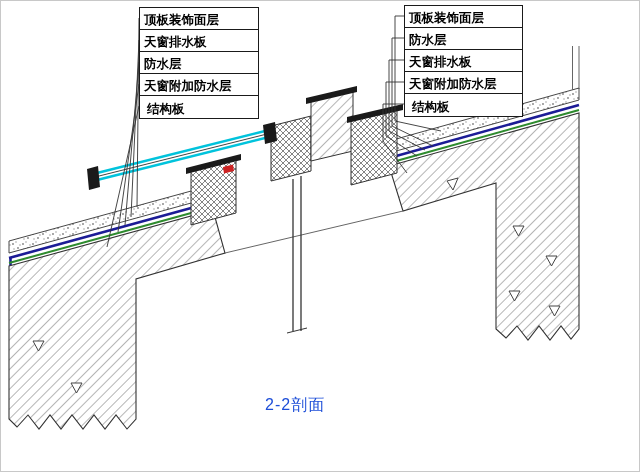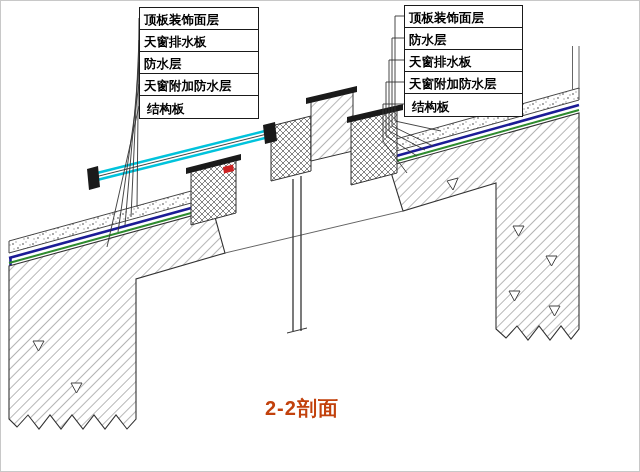--- a/index.html
+++ b/index.html
@@ -14,22 +14,22 @@
   }
   .callout-row{
     box-sizing:border-box;height:22px;display:flex;align-items:flex-end;
     padding:0 4px;border-bottom:1.6px solid #1a1a1a;
     font-size:12.5px;font-weight:700;color:#000;white-space:nowrap;overflow:hidden;font-family:Liberation Mono, monospace;
   }
   .callout-row:last-child{border-bottom:none;padding-left:7px;}
   #callout-table-left{left:138px;top:6px;width:118px;}
   #callout-table-right{left:403px;top:4px;width:117px;}
   #section-title{
-    position:absolute;left:264px;top:394px;font-size:20px;font-weight:700;
-    color:#c2410c;letter-spacing:1px;z-index:2;
+    position:absolute;left:264px;top:394px;font-size:16px;font-weight:400;
+    color:#1d4ed8;letter-spacing:1px;z-index:2;
   }
 </style>
 </head>
 <body>
 
 <div id="screen">
 
   <svg id="drawing-svg" viewBox="0 0 640 472" xmlns="http://www.w3.org/2000/svg">
     <defs>
       <pattern id="hatch" width="7" height="7" patternUnits="userSpaceOnUse" patternTransform="rotate(45)">

